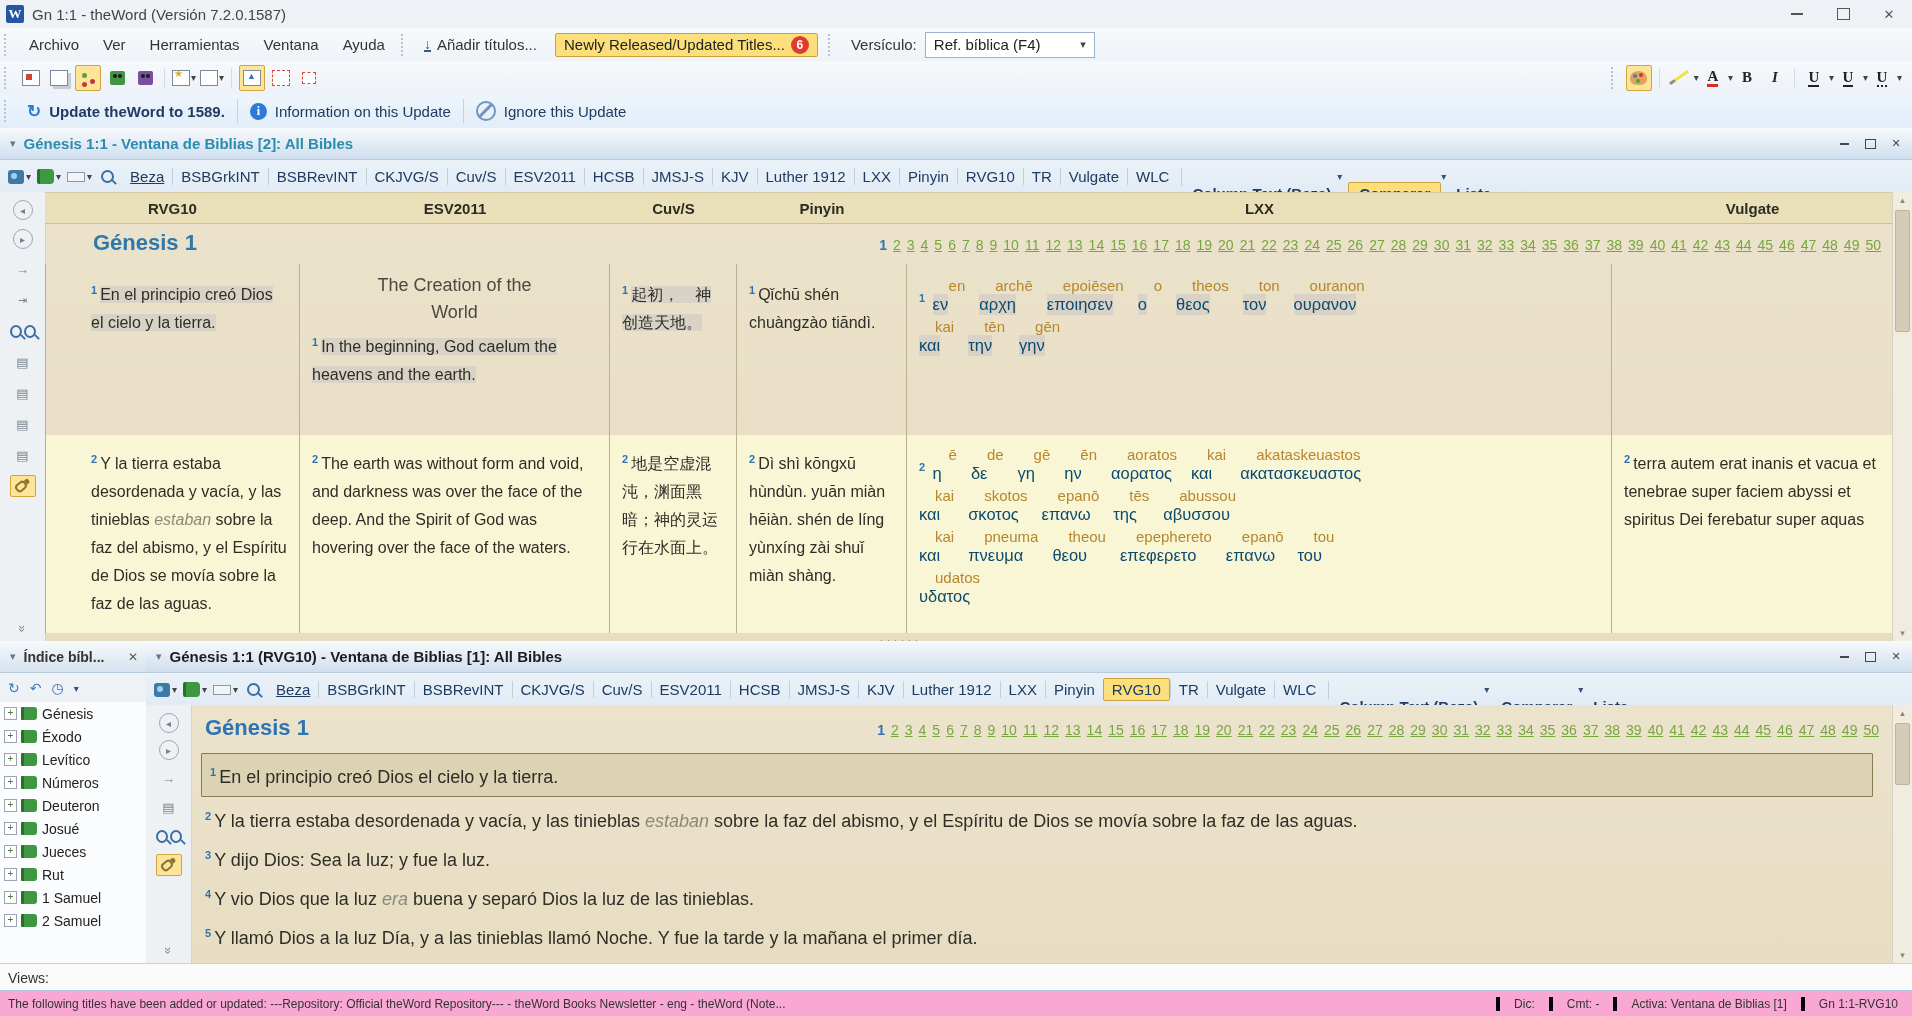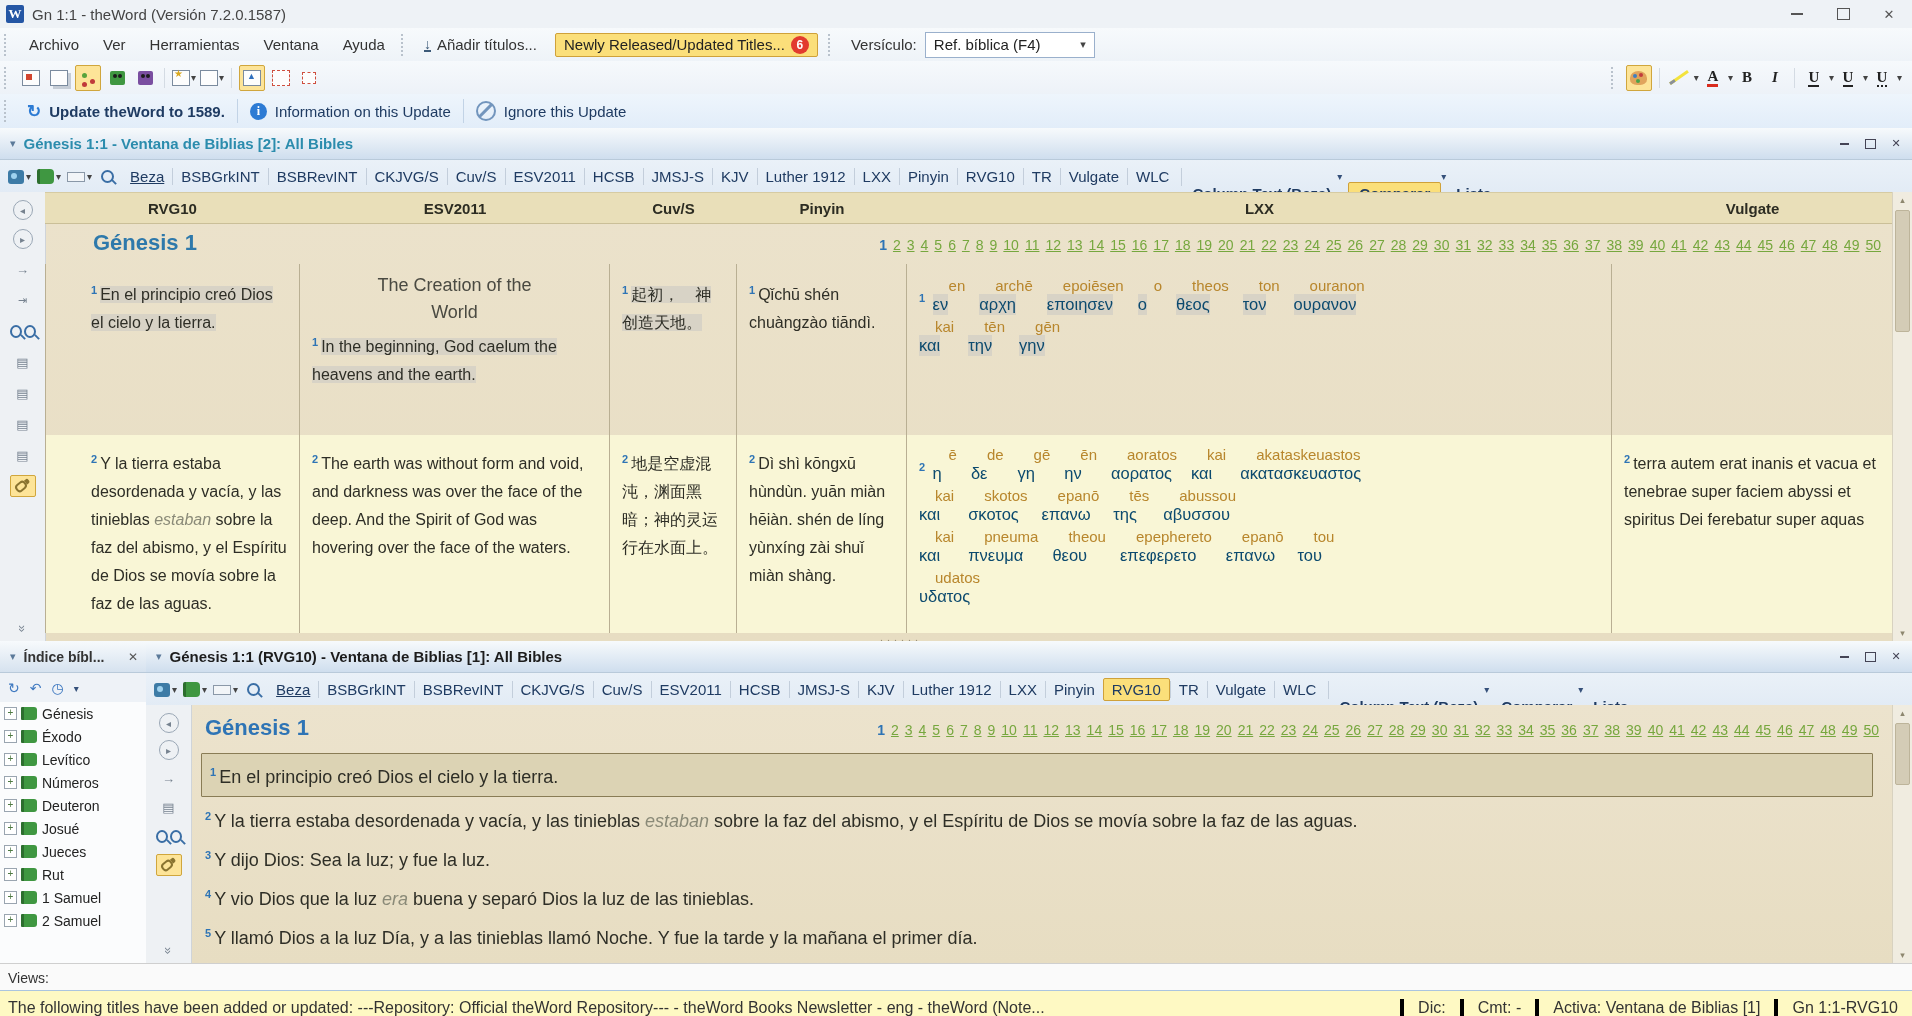--- a/index.html
+++ b/index.html
@@ -160,21 +160,21 @@
   #w1content{position:absolute;left:45px;right:19px;top:0;bottom:0;overflow:hidden;}
   .chap1{position:absolute;left:14px;top:10px;font-size:22px;font-weight:bold;color:#2e74b5;}
   .vnums1{position:absolute;right:14px;top:16px;white-space:nowrap;}
   .bverses{position:absolute;left:10px;right:12px;top:48px;}
   .bverse{font-size:18px;line-height:29px;color:#2e2e26;margin-bottom:5px;padding-left:4px;}
   .bverse.selbox{background:#dcd3b4;border:1px solid #897c55;padding:4px 8px;margin-right:8px;border-radius:1px;}
 
   
   #viewsbar{top:963px;height:27px;background:#fafafa;border-top:1px solid #cfcfcf;display:flex;align-items:center;}
   .views{font-size:14px;color:#333;padding-left:8px;}
-  #statusbar{top:990px;height:26px;background:#fef9c3;border-top:1px solid #abc5df;display:flex;align-items:flex-end;font-size:16px;color:#333;}
+  #statusbar{top:990px;height:26px;background:#f9a8d4;border-top:1px solid #abc5df;display:flex;align-items:center;font-size:12px;color:#333;}
   .stmsg{padding-left:8px;white-space:nowrap;overflow:hidden;flex:1;}
   .stcell{border-left:4px solid #000000;padding:0 14px;white-space:nowrap;}
 </style>
 </head>
 <body>
 
 <div class="app">
 
   <div class="band" id="titlebar">
     <span class="wlogo">W</span>

